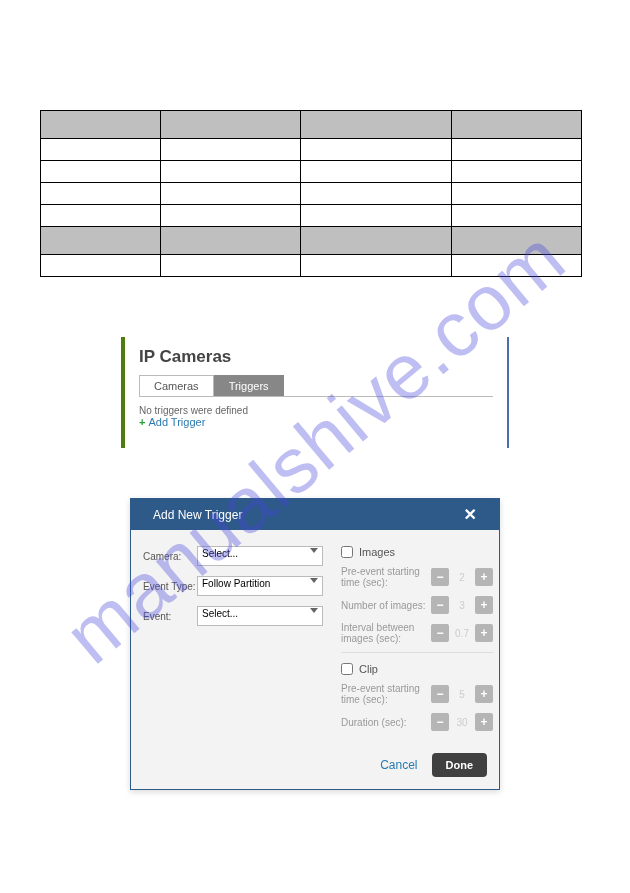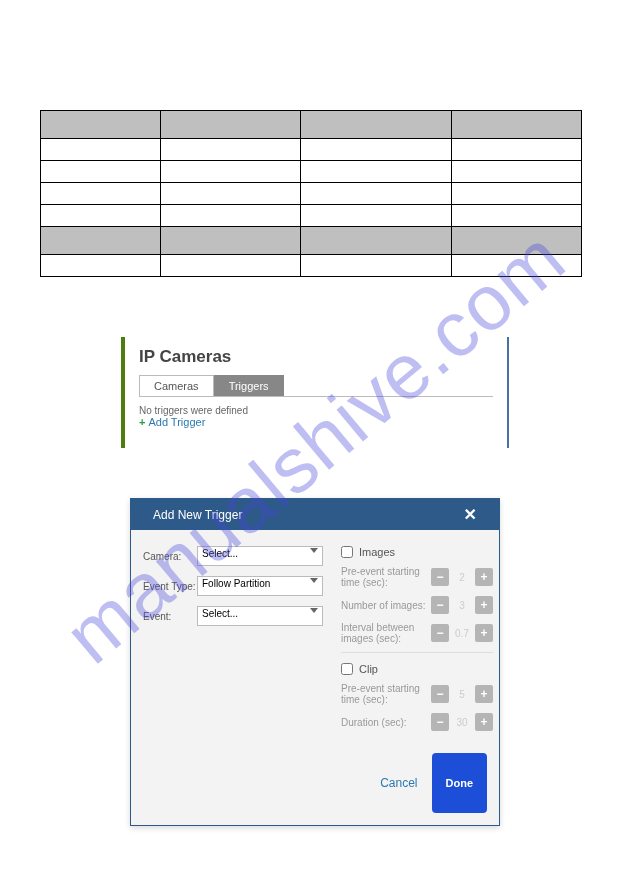--- a/index.html
+++ b/index.html
@@ -122,22 +122,22 @@
     font-size: 12px; font-weight: bold; cursor: pointer; border-radius: 2px;
   }
   .step-val { width: 18px; text-align: center; color: #ccc; font-size: 10px; }
   .divider { border-top: 1px solid #ddd; margin: 6px 0 10px 0; }
   .modal-foot {
     display: flex; justify-content: flex-end; gap: 14px;
     padding: 8px 12px 12px 12px; align-items: center;
   }
   .btn-cancel { color: #2a7ab0; font-size: 12px; cursor: pointer; }
   .btn-done {
-    background: #1d4ed8; color: #fff; border: none; border-radius: 4px;
-    padding: 24px 14px; font-size: 11px; font-weight: bold; cursor: pointer;
+    background: #404040; color: #fff; border: none; border-radius: 4px;
+    padding: 6px 14px; font-size: 11px; font-weight: bold; cursor: pointer;
   }
 </style>
 </head>
 <body>
 
 <div class="watermark">manualshive.com</div>
 
 <div class="page">
 
   <table class="tbl">

